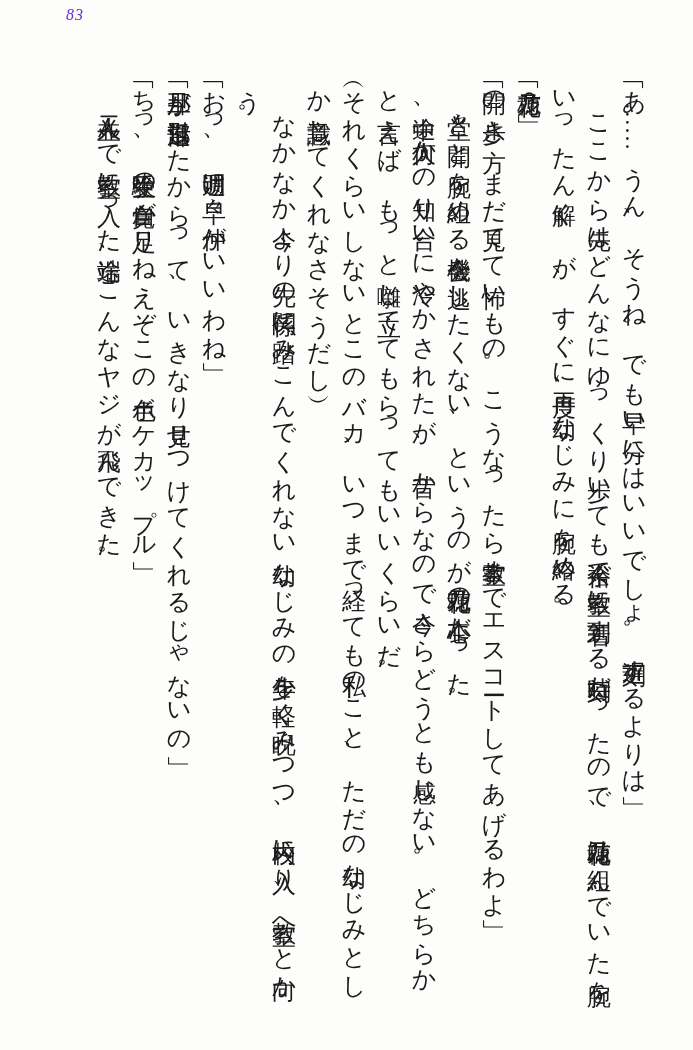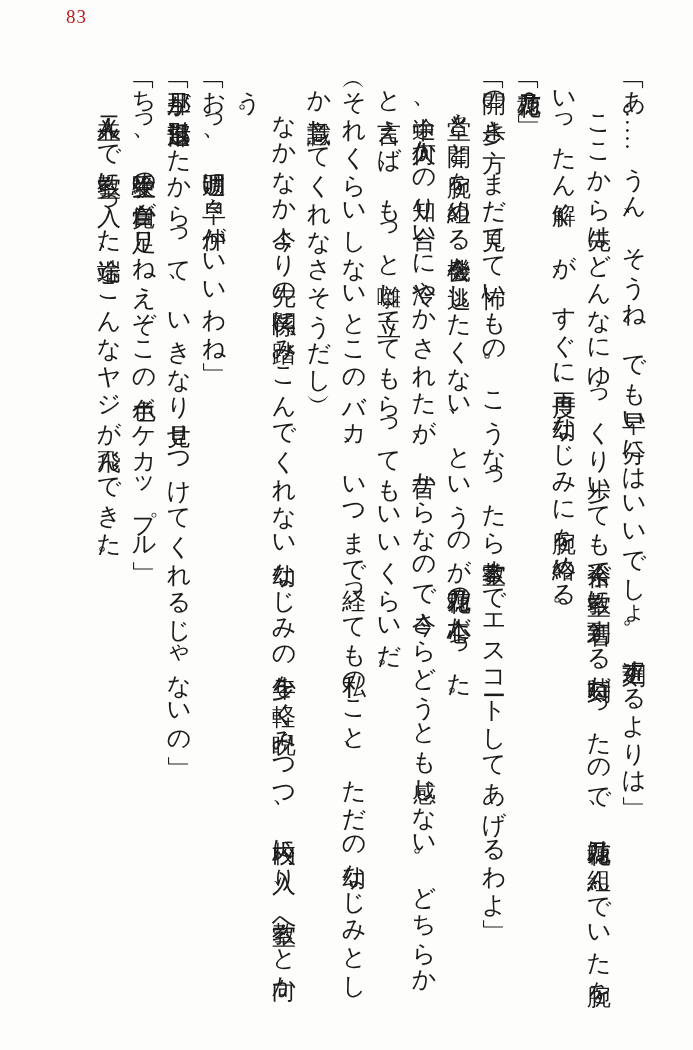--- a/index.html
+++ b/index.html
@@ -16,22 +16,23 @@
   }
   .page {
     position: absolute;
     inset: 0;
     background: #fdfdfc;
   }
   .page-number {
     position: absolute;
     top: 6px;
     left: 66px;
-    font-size: 19px;
-    color: #b91c1c;
+    font-size: 16px;
+    font-style: italic;
+    color: #6d28d9;
     letter-spacing: 1px;
   }
   .text-block {
     position: absolute;
     top: 74px;
     right: 42px;
     width: 602px;
     height: 934px;
     writing-mode: vertical-rl;
     -webkit-writing-mode: vertical-rl;

